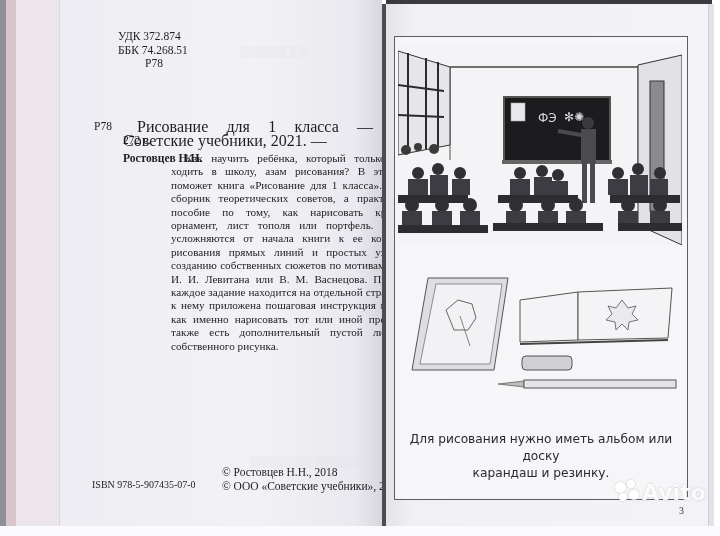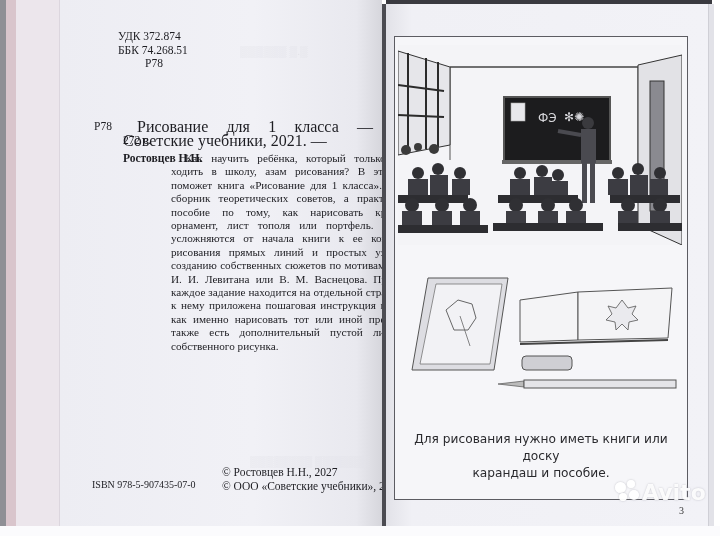--- a/index.html
+++ b/index.html
@@ -90,21 +90,21 @@
 
   <div class="author">Ростовцев Н.Н.</div>
   <div class="code-p78">Р78</div>
   <div class="bib">Рисование для 1 класса — Советские учебники, 2021. —</div>
   <div class="bib-pages">272 с.</div>
 
   <div class="annotation">Как научить ребёнка, который только начал ходить в школу, азам рисования? В этом вам поможет книга «Рисование для 1 класса». Это не сборник теоретических советов, а практическое пособие по тому, как нарисовать красивый орнамент, лист тополя или портфель. Задания усложняются от начала книги к ее концу: от рисования прямых линий и простых узоров к созданию собственных сюжетов по мотивам картин И. И. Левитана или В. М. Васнецова. При этом каждое задание находится на отдельной странице, и к нему приложена пошаговая инструкция по тому, как именно нарисовать тот или иной предмет, а также есть дополнительный пустой лист для собственного рисунка.</div>
 
   <div class="isbn">ISBN 978-5-907435-07-0</div>
   <div class="copyright">
-    <div>© Ростовцев Н.Н., 2027</div>
+    <div>© Ростовцев Н.Н., 2018</div>
     <div>© ООО «Советские учебники», 2021</div>
   </div>
 
   <div class="spine"></div>
   <div class="top-bar-right"></div>
   <div class="page-right"></div>
   <div class="edge-right"></div>
 
   <div class="frame"></div>
 
@@ -204,22 +204,22 @@
     <line x1="122" y1="74" x2="270" y2="70" stroke="#444" stroke-width="2"></line>
     <path d="M224,30 l6,8 l8,-2 l-4,8 l6,6 l-9,2 l-1,8 l-6,-6 l-6,6 l-1,-8 l-9,-2 l6,-6 l-4,-8 l8,2 Z" fill="#eaeaee" stroke="#555" stroke-width="0.8"></path>
 
     <rect x="124" y="86" width="50" height="14" rx="4" fill="#cfcfd4" stroke="#555" stroke-width="1"></rect>
 
     <polygon points="100,114 126,111 126,117" fill="#bbb" stroke="#555" stroke-width="0.7"></polygon>
     <rect x="126" y="110" width="152" height="8" fill="#e4e4e8" stroke="#555" stroke-width="1"></rect>
   </svg>
 
   <div class="caption">
-    <div>Для рисования нужно иметь книги или доску</div>
-    <div>карандаш и пособие.</div>
+    <div>Для рисования нужно иметь альбом или доску</div>
+    <div>карандаш и резинку.</div>
   </div>
 
   <div class="page-num">3</div>
 
   <div class="watermark">
     <div class="wm-dots">
       <span style="left:0;top:2px;width:11px;height:11px;"></span>
       <span style="left:12px;top:0;width:8px;height:8px;"></span>
       <span style="left:4px;top:13px;width:8px;height:8px;"></span>
       <span style="left:14px;top:10px;width:10px;height:10px;"></span>

